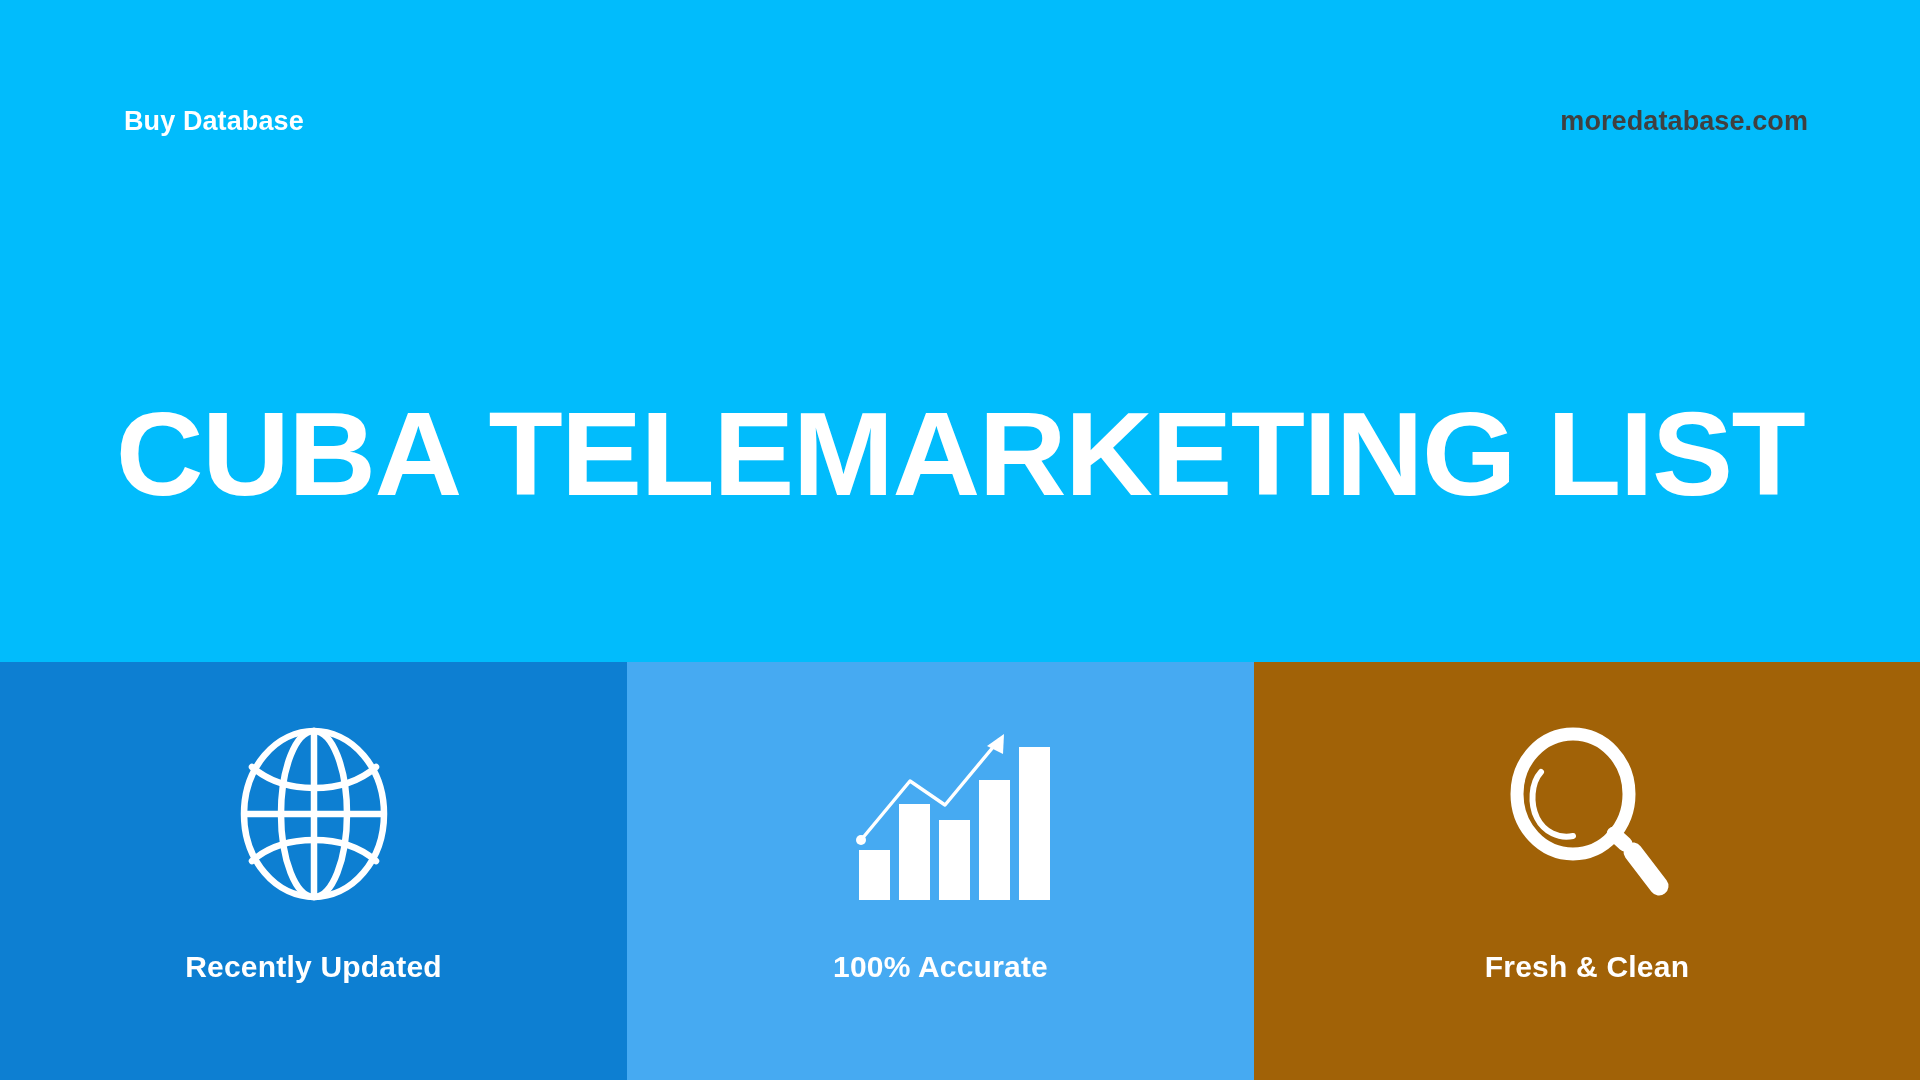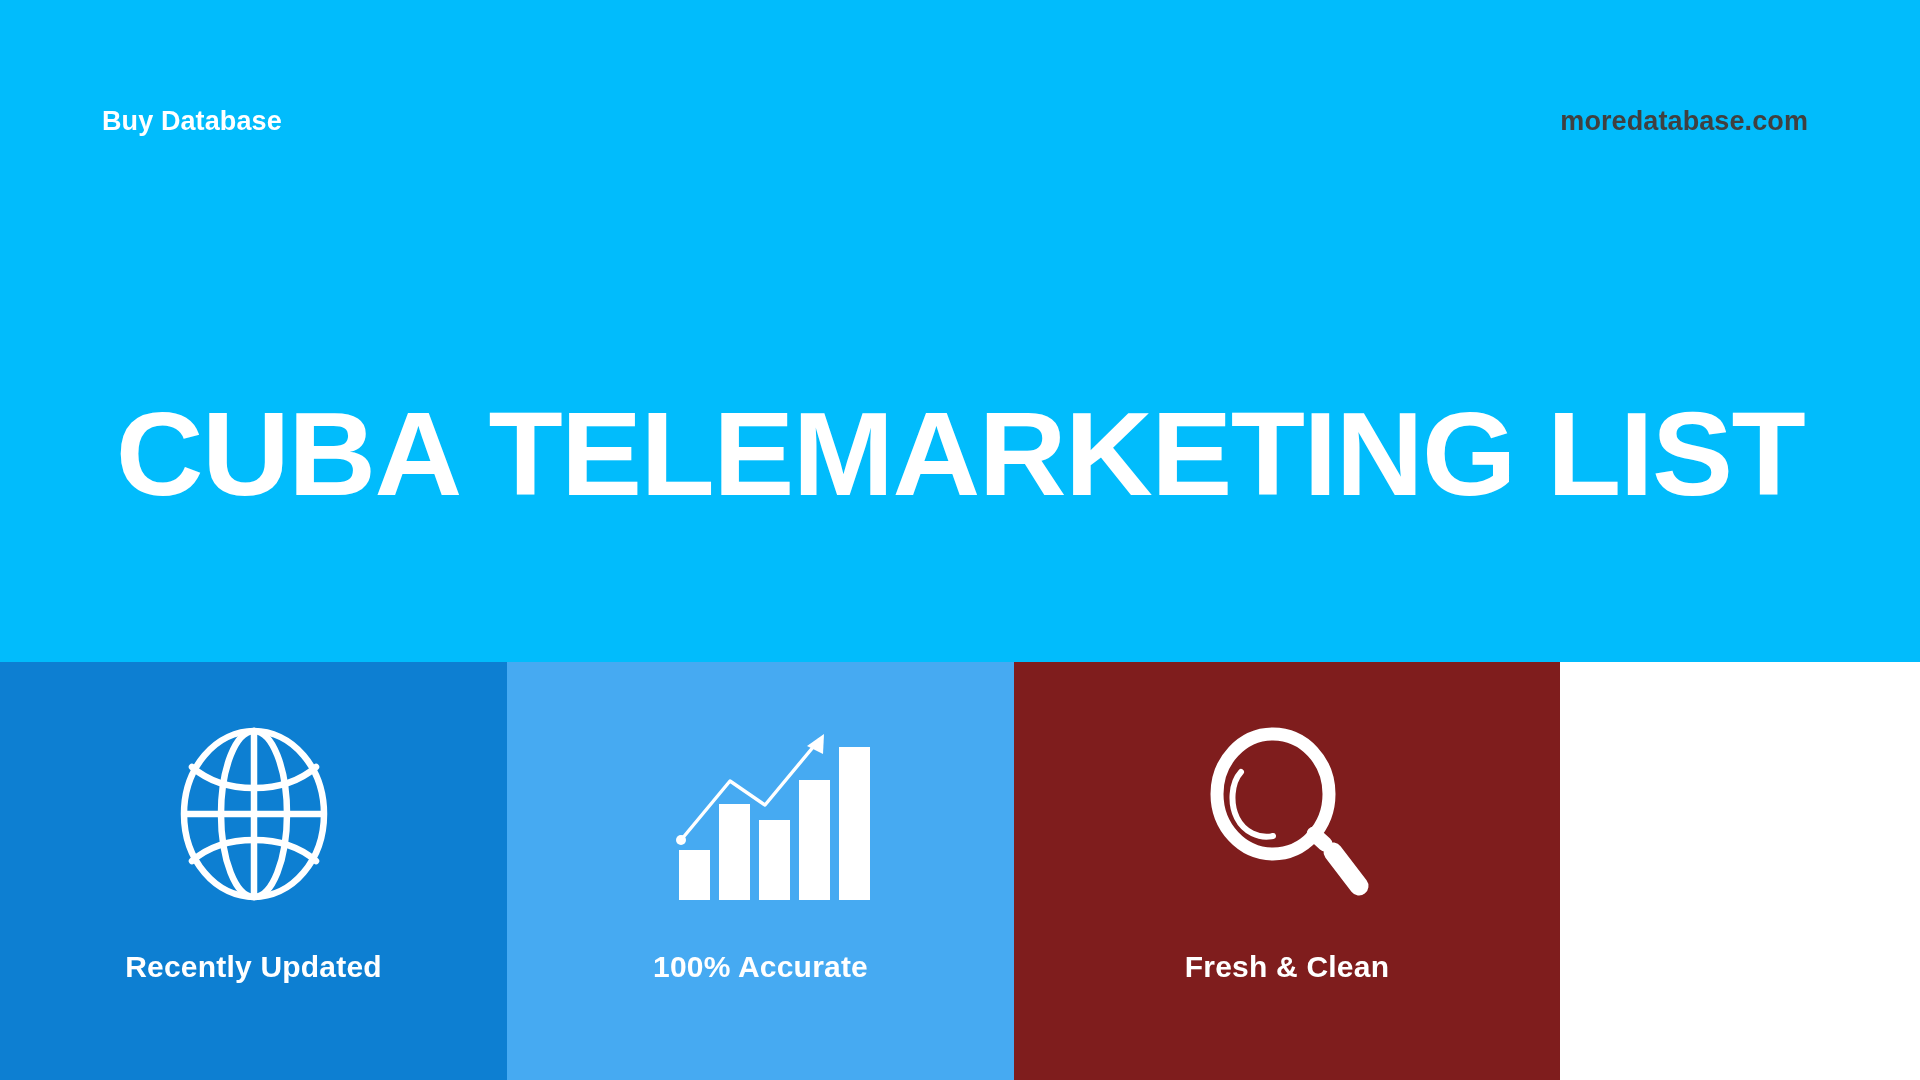--- a/index.html
+++ b/index.html
@@ -27,21 +27,21 @@
     position: absolute;
     left: 0;
     top: 0;
     width: 1920px;
     height: 662px;
     background: #01bcfc;
   }
 
   .brand {
     position: absolute;
-    left: 102px;
+    left: 124px;
     top: 108px;
     font-size: 27px;
     font-weight: 700;
     color: #ffffff;
     letter-spacing: 0.1px;
     line-height: 1;
     white-space: nowrap;
   }
 
   .site {
@@ -69,21 +69,21 @@
     line-height: 1.08;
     white-space: nowrap;
     transform: scaleX(1.03);
   }
 
   
   .features {
     position: absolute;
     left: 0;
     top: 662px;
-    width: 1560px;
+    width: 1920px;
     height: 418px;
     display: flex;
   }
 
   .feature {
     position: relative;
     width: 640px;
     height: 418px;
     display: flex;
     flex-direction: column;
@@ -164,21 +164,21 @@
           <g stroke="#ffffff" stroke-width="3.4" fill="none" stroke-linecap="round" stroke-linejoin="round">
             <path d="M 14 116 L 63 57 L 98 81 L 152 16"></path>
           </g>
           <circle cx="14" cy="116" r="5" fill="#ffffff"></circle>
           <path d="M 157 10 L 156 30 L 140 22 Z" fill="#ffffff"></path>
         </svg>
       </div>
       <div class="feature-label">100% Accurate</div>
     </div>
 
-    <div class="feature" id="feature-2" style="background: #7f1d1d; padding-left: 39px;">
+    <div class="feature" id="feature-2" style="background: #a16207; padding-left: 39px;">
       <div class="feature-icon">
         <svg width="176" height="176" viewBox="0 0 176 176" fill="none">
           <ellipse cx="74" cy="68" rx="56" ry="60" stroke="#ffffff" stroke-width="13"></ellipse>
           <path d="M 42 46 C 32 57 31 78 38 92 C 45 106 60 113 74 110" stroke="#ffffff" stroke-width="6" fill="none" stroke-linecap="round"></path>
           <line x1="115" y1="108" x2="126" y2="118" stroke="#ffffff" stroke-width="15" stroke-linecap="round"></line>
           <line x1="134" y1="126" x2="160" y2="160" stroke="#ffffff" stroke-width="19" stroke-linecap="round"></line>
         </svg>
       </div>
       <div class="feature-label">Fresh &amp; Clean</div>
     </div>

